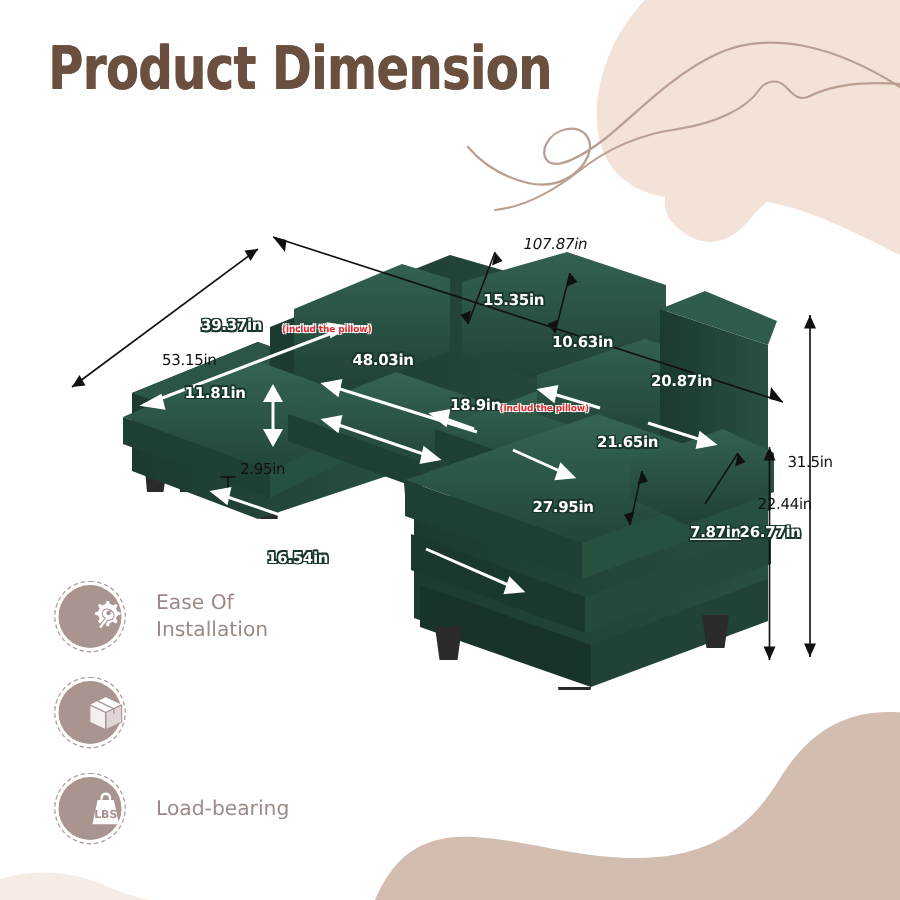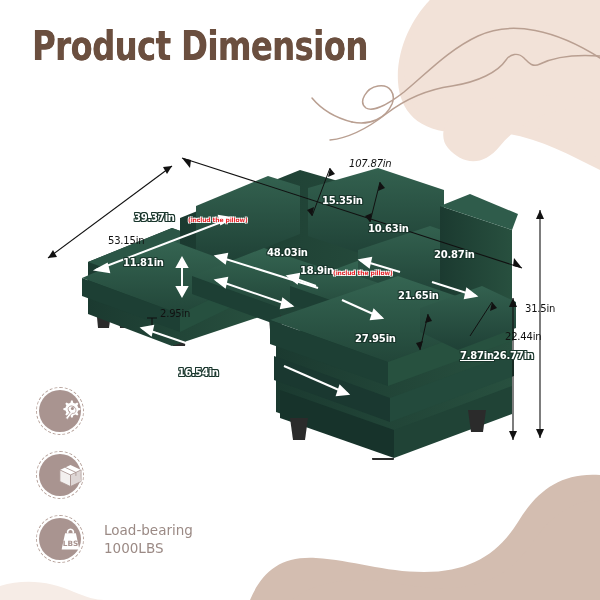--- a/index.html
+++ b/index.html
@@ -268,21 +268,21 @@
     <div class="dim plain" style="left:108px;top:190px;margin-top:45px;">53.15in</div>
     <div class="dim plain" style="left:349px;top:158px;font-style:italic;">107.87in</div>
 
     <div class="dim" style="left:134px;top:212px;">39.37in</div>
     <div class="note" style="left:188px;top:216px;">(includ the pillow)</div>
 
     <div class="dim" style="left:322px;top:195px;">15.35in</div>
     <div class="dim" style="left:368px;top:223px;">10.63in</div>
 
     <div class="dim" style="left:123px;top:257px;">11.81in</div>
-    <div class="dim" style="left:235px;top:247px;margin-left:32px;">48.03in</div>
+    <div class="dim" style="left:235px;top:235px;">48.03in</div>
 
     <div class="dim" style="left:300px;top:265px;">18.9in</div>
     <div class="note" style="left:333px;top:269px;">(includ the pillow)</div>
 
     <div class="dim" style="left:434px;top:249px;text-align:right;">20.87in</div>
 
     <div class="dim plain" style="left:160px;top:308px;">2.95in</div>
 
     <div class="dim" style="left:398px;top:290px;">21.65in</div>
 
@@ -301,20 +301,24 @@
     <div class="feature">
       <div class="f-icon">
         <div class="ring"></div>
         <div class="disc"></div>
         <svg width="26" height="26" viewBox="0 0 26 26">
           <path d="M13,2.6 l1.7,0 l0.5,2.1 a8.6,8.6 0 0 1 2.1,0.9 l1.9,-1.1 l1.2,1.2 l-1.1,1.9 a8.6,8.6 0 0 1 0.9,2.1 l2.1,0.5 l0,1.7 l-2.1,0.5 a8.6,8.6 0 0 1 -0.9,2.1 l1.1,1.9 l-1.2,1.2 l-1.9,-1.1 a8.6,8.6 0 0 1 -2.1,0.9 l-0.5,2.1 l-1.7,0 l-0.5,-2.1 a8.6,8.6 0 0 1 -2.1,-0.9 l-1.9,1.1 l-1.2,-1.2 l1.1,-1.9 a8.6,8.6 0 0 1 -0.9,-2.1 l-2.1,-0.5 l0,-1.7 l2.1,-0.5 a8.6,8.6 0 0 1 0.9,-2.1 l-1.1,-1.9 l1.2,-1.2 l1.9,1.1 a8.6,8.6 0 0 1 2.1,-0.9 z" fill="#ffffff"></path>
           <circle cx="13.8" cy="11.4" r="3.6" fill="#a99490"></circle>
           <path d="M15.6,9.1 a3.1,3.1 0 1 0 -3.4,4.9 l-4.6,6.0 l1.8,1.4 l4.6,-6.0 a3.1,3.1 0 0 0 1.6,-6.3 z" fill="#ffffff" stroke="#a99490" stroke-width="0.7"></path>
           <circle cx="14.4" cy="10.6" r="1.5" fill="#a99490"></circle>
         </svg>
+      </div>
+      <div class="f-text">
+        <span>Ease Of</span>
+        <span class="l2">Installation</span>
       </div>
     </div>
 
     <div class="feature">
       <div class="f-icon">
         <div class="ring"></div>
         <div class="disc"></div>
         <svg width="27" height="27" viewBox="0 0 28 28">
           <path d="M14,3 L25,8.2 L14,13.4 L3,8.2 Z" fill="#ffffff"></path>
           <path d="M3,8.2 L14,13.4 L14,25.4 L3,20.2 Z" fill="#ffffff" opacity="0.86"></path>
@@ -331,19 +335,18 @@
         <div class="ring"></div>
         <div class="disc"></div>
         <svg width="27" height="27" viewBox="0 0 28 28">
           <path d="M11.2,7.4 a3,3 0 1 1 5.6,0" fill="none" stroke="#ffffff" stroke-width="1.7"></path>
           <path d="M8.4,7.6 L19.6,7.6 L23.2,24.4 L4.8,24.4 Z" fill="#ffffff"></path>
           <text x="14" y="20.3" font-family="DejaVu Sans, sans-serif" font-size="7.6" font-weight="700" fill="#a99490" text-anchor="middle">LBS</text>
         </svg>
       </div>
       <div class="f-text">
         <span>Load-bearing</span>
-        <span class="l2">1000LBS</span>
       </div>
     </div>
 
   </div>
 
 </div>
 
 </body></html>

